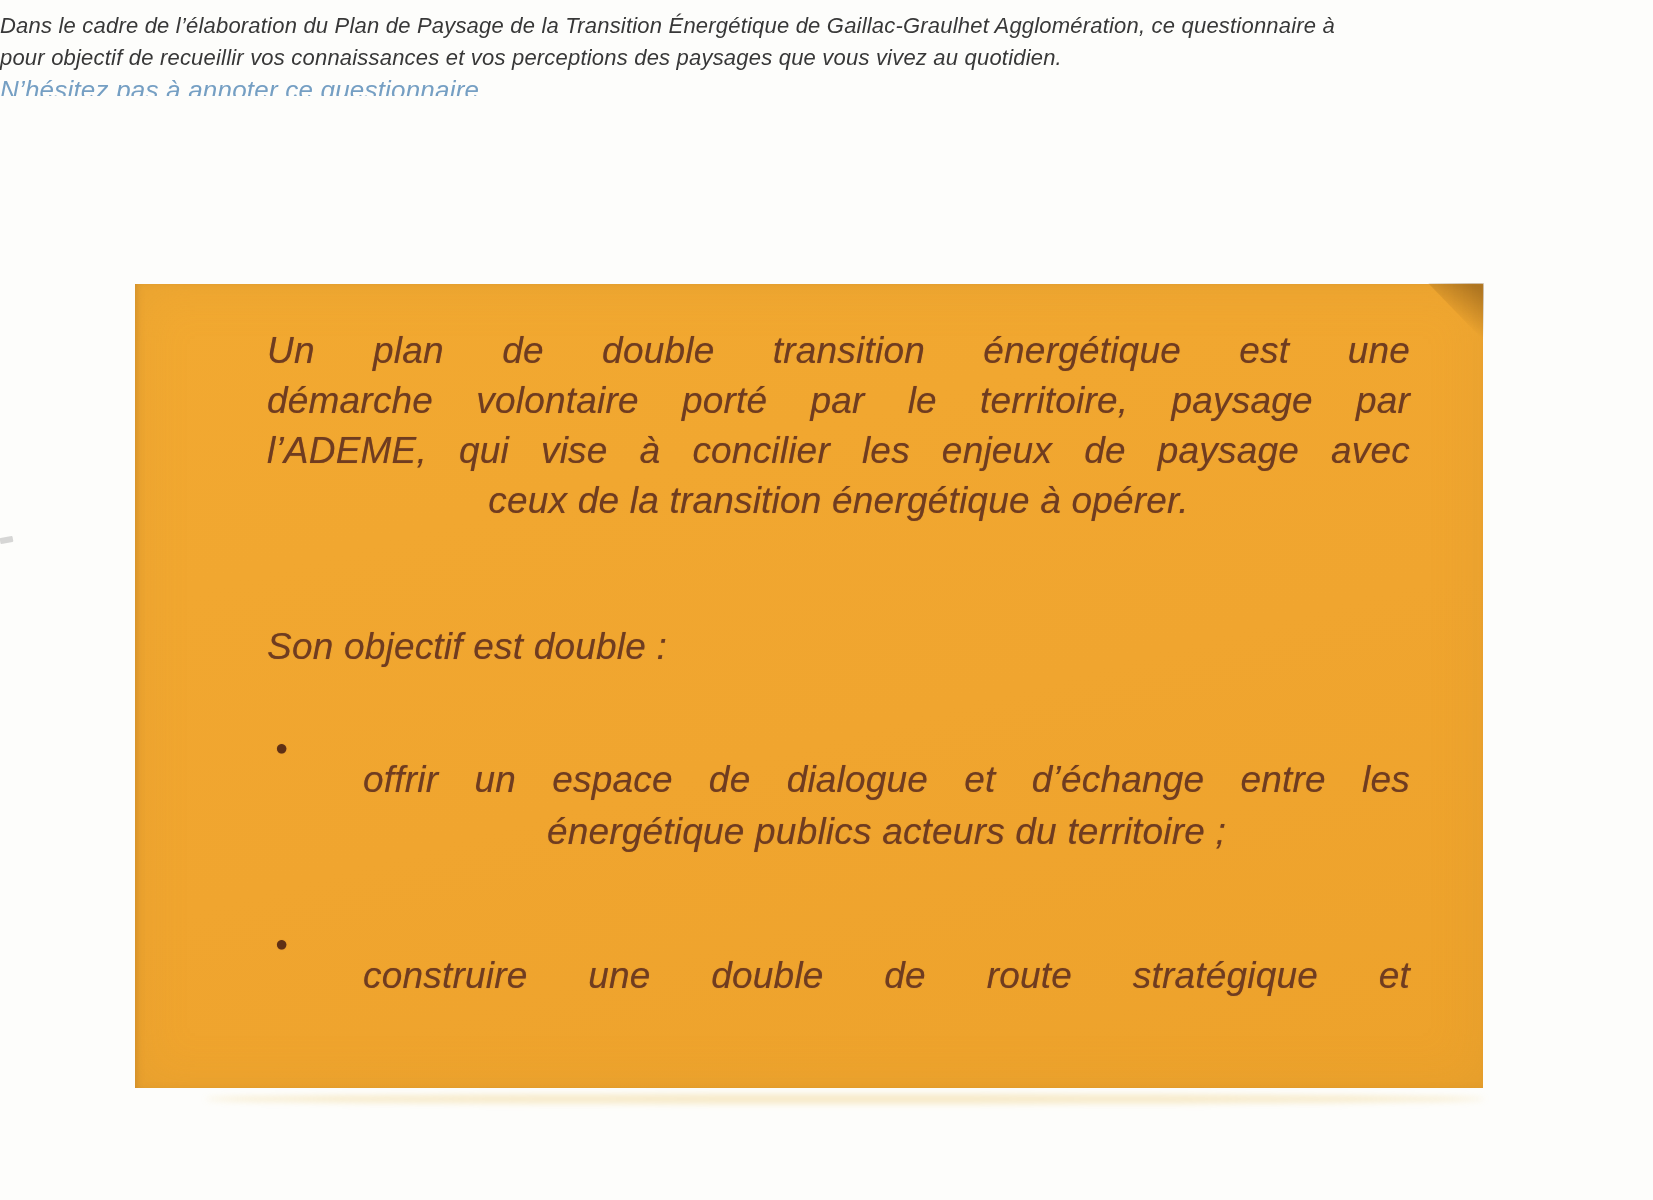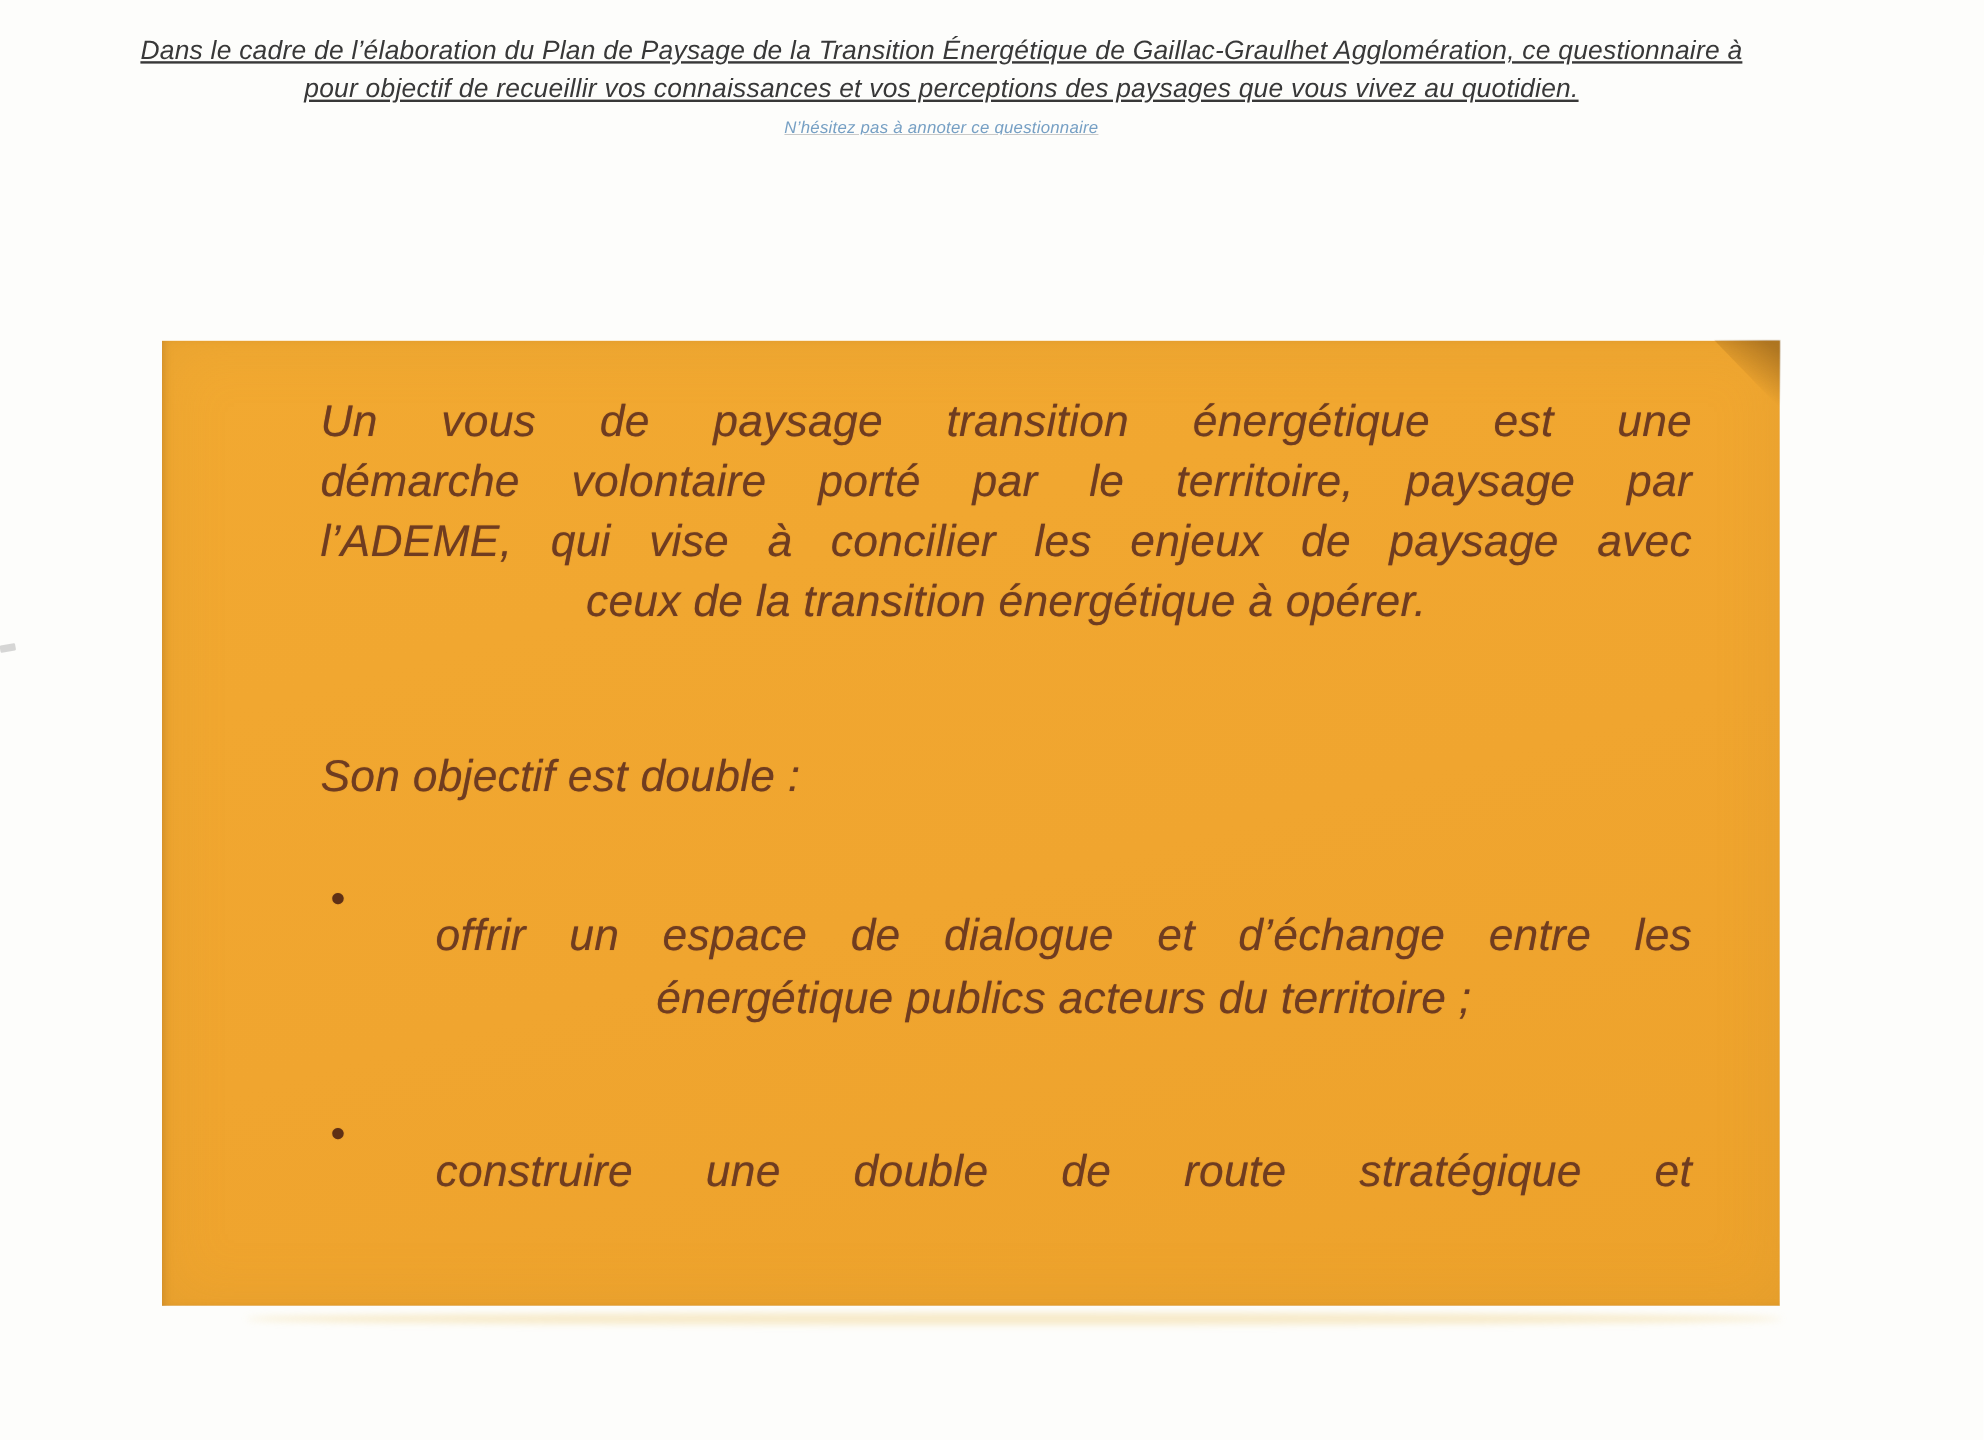--- a/index.html
+++ b/index.html
@@ -8,43 +8,42 @@
     width: 1653px;
     height: 1200px;
     background: #fdfdfb;
     overflow: hidden;
     font-family: "Liberation Sans", sans-serif;
   }
 
   
   .page-header {
     position: absolute;
-    top: 26px;
+    top: 10px;
     left: 0;
     width: 1653px;
     box-sizing: border-box;
     padding-right: 84px;            
-    text-align: center;
+    text-align: left;
     font-style: italic;
     font-size: 22px;
     line-height: 32px;
     color: #383838;
     letter-spacing: 0.2px;
-    text-decoration: underline;
   }
   .header-line { filter: blur(0.2px); }
   .note-clip {                       
     height: 20px;
     overflow: hidden;
     margin-top: 2px;
   }
   .note-line {
     color: #5e8fba;
     opacity: 0.85;
-    font-size: 14px;
+    font-size: 26px;
     line-height: 28px;
     filter: blur(0.4px);
   }
 
   
   .info-box {
     position: absolute;
     left: 135px;
     top: 284px;
     width: 1348px;
@@ -130,21 +129,21 @@
       <div class="note-line">N’hésitez pas à annoter ce questionnaire</div>
     </div>
   </div>
 
   <div class="info-box">
     <div class="corner-shade"></div>
 
     <div class="box-content">
 
       <div>
-        <div class="jline">Un vous de paysage transition énergétique est une</div>
+        <div class="jline">Un plan de double transition énergétique est une</div>
         <div class="jline">démarche volontaire porté par le territoire, paysage par</div>
         <div class="jline">l’ADEME, qui vise à concilier les enjeux de paysage avec</div>
         <div class="lline">ceux de la transition énergétique à opérer.</div>
       </div>
 
       <div class="objective-heading">Son objectif est double :</div>
 
       <div>
         <div class="bullet bullet-1">
           <div class="bullet-marker">●</div>

